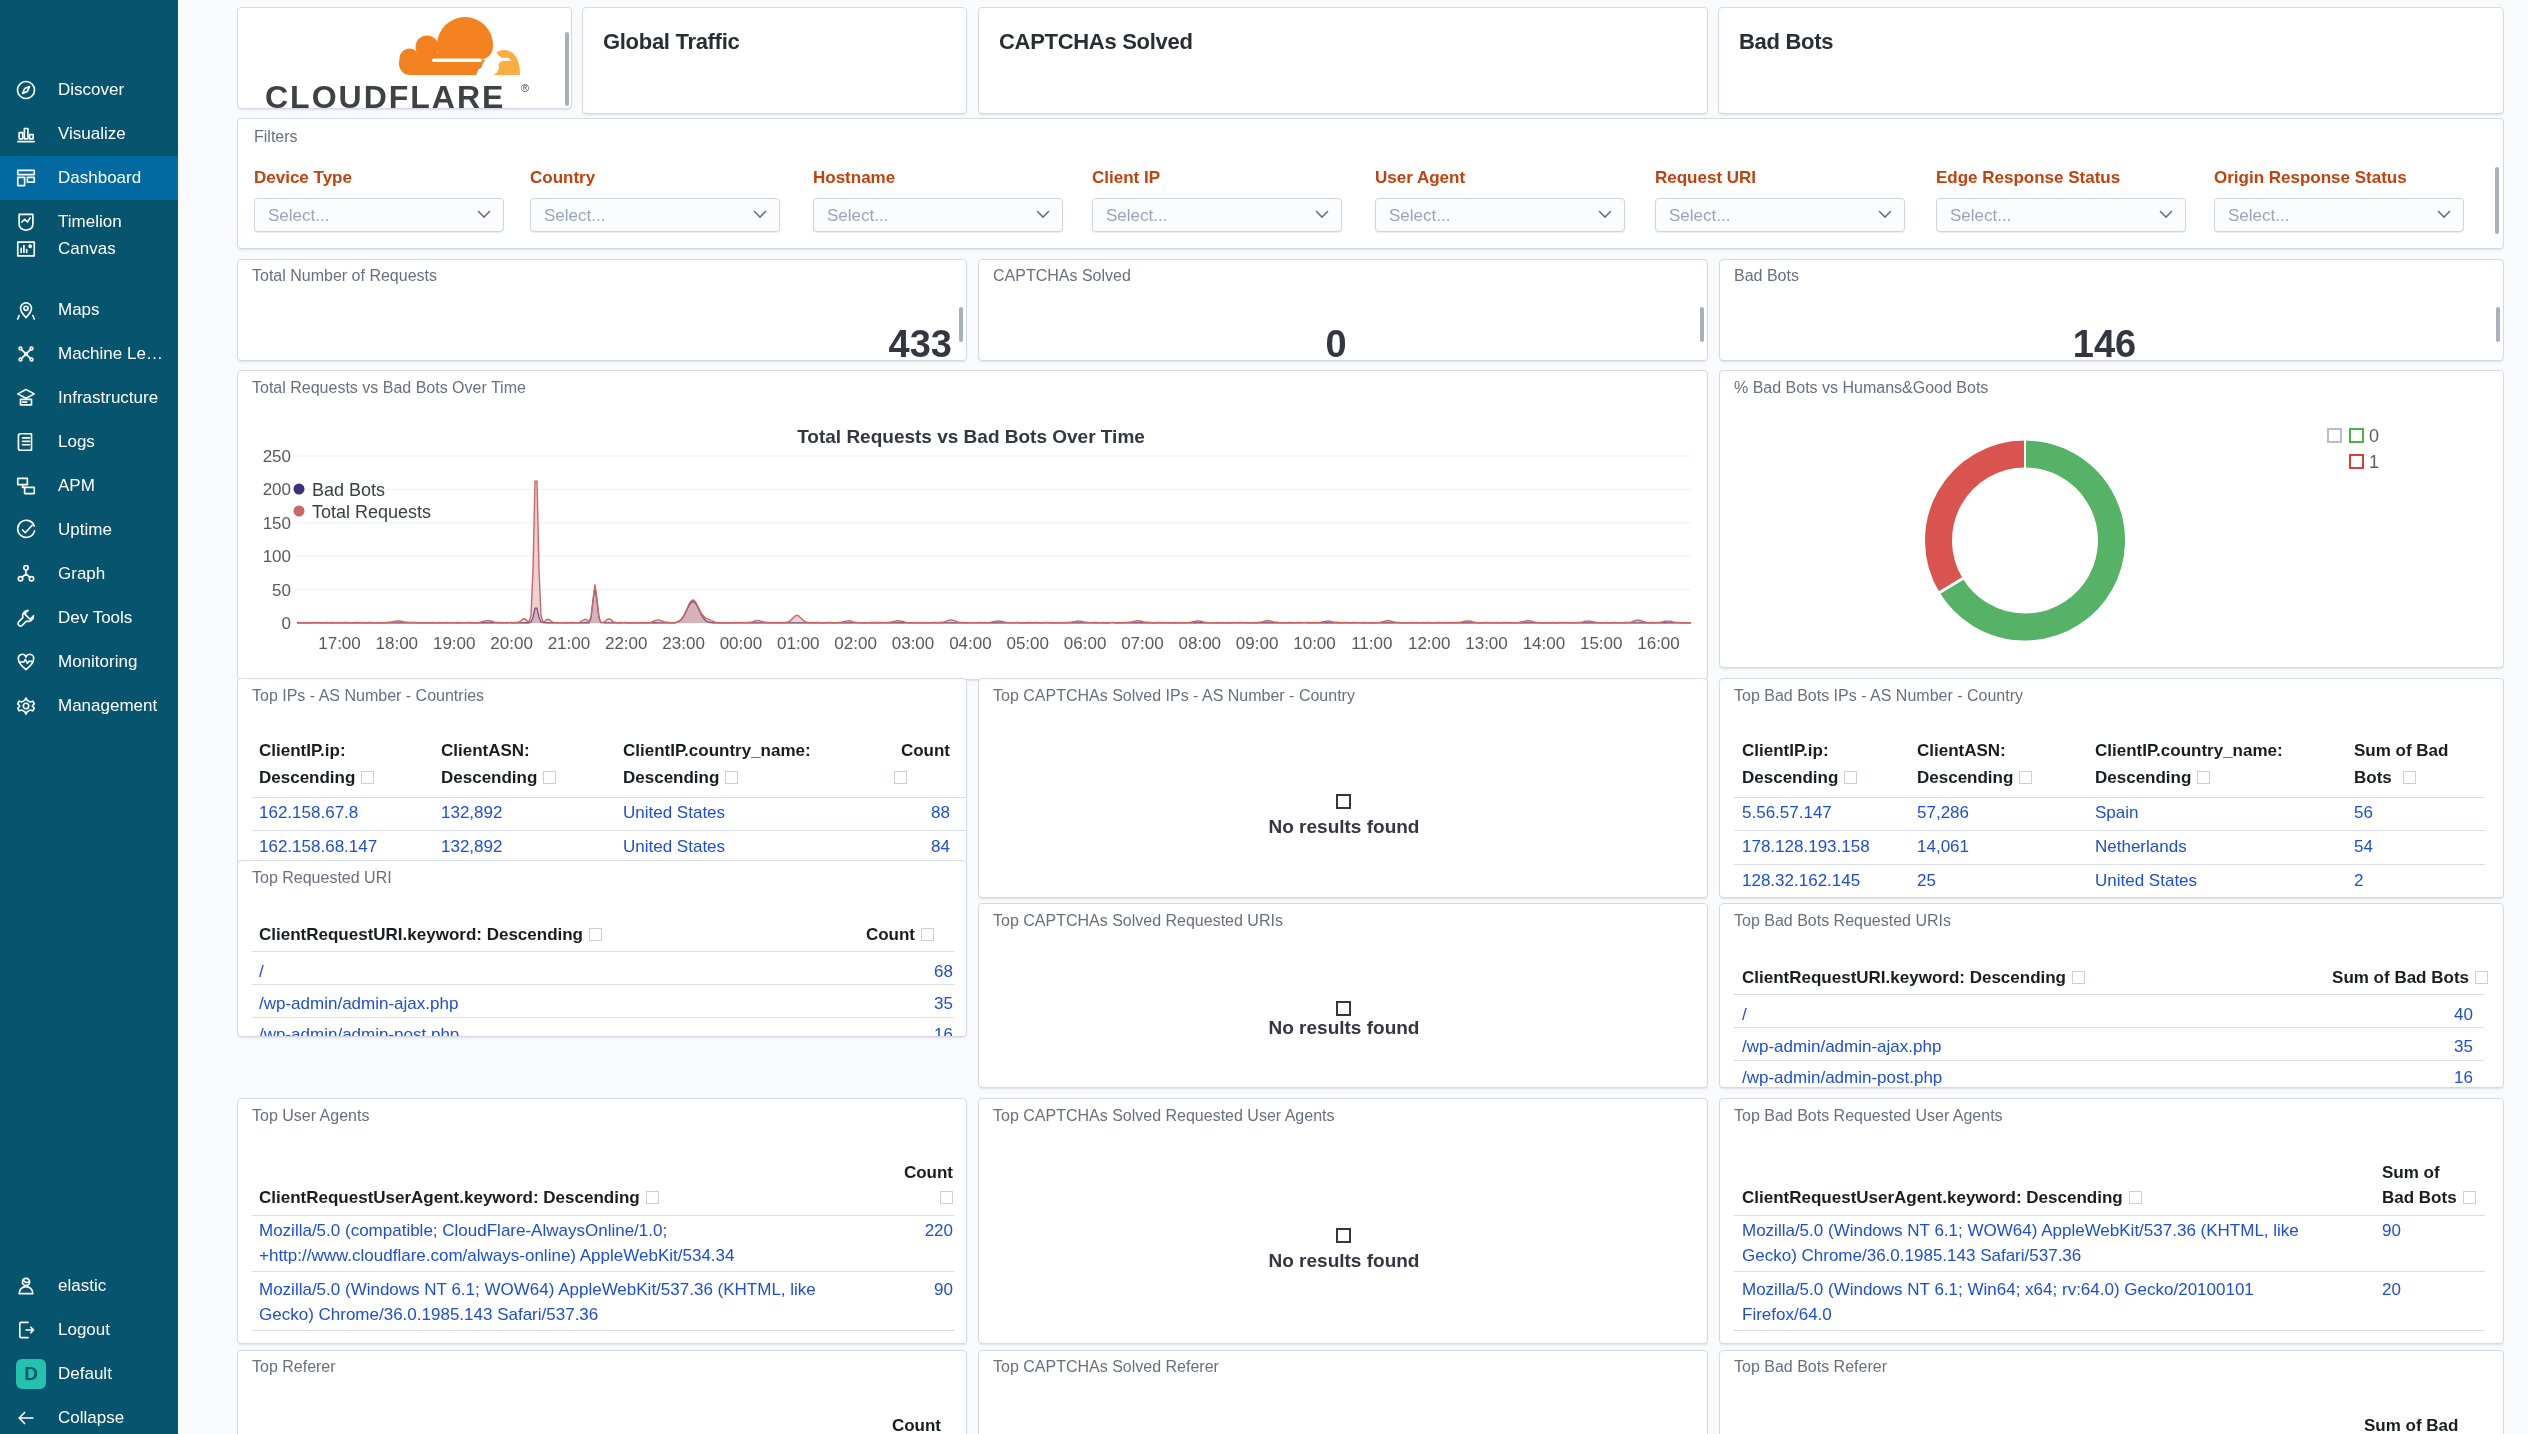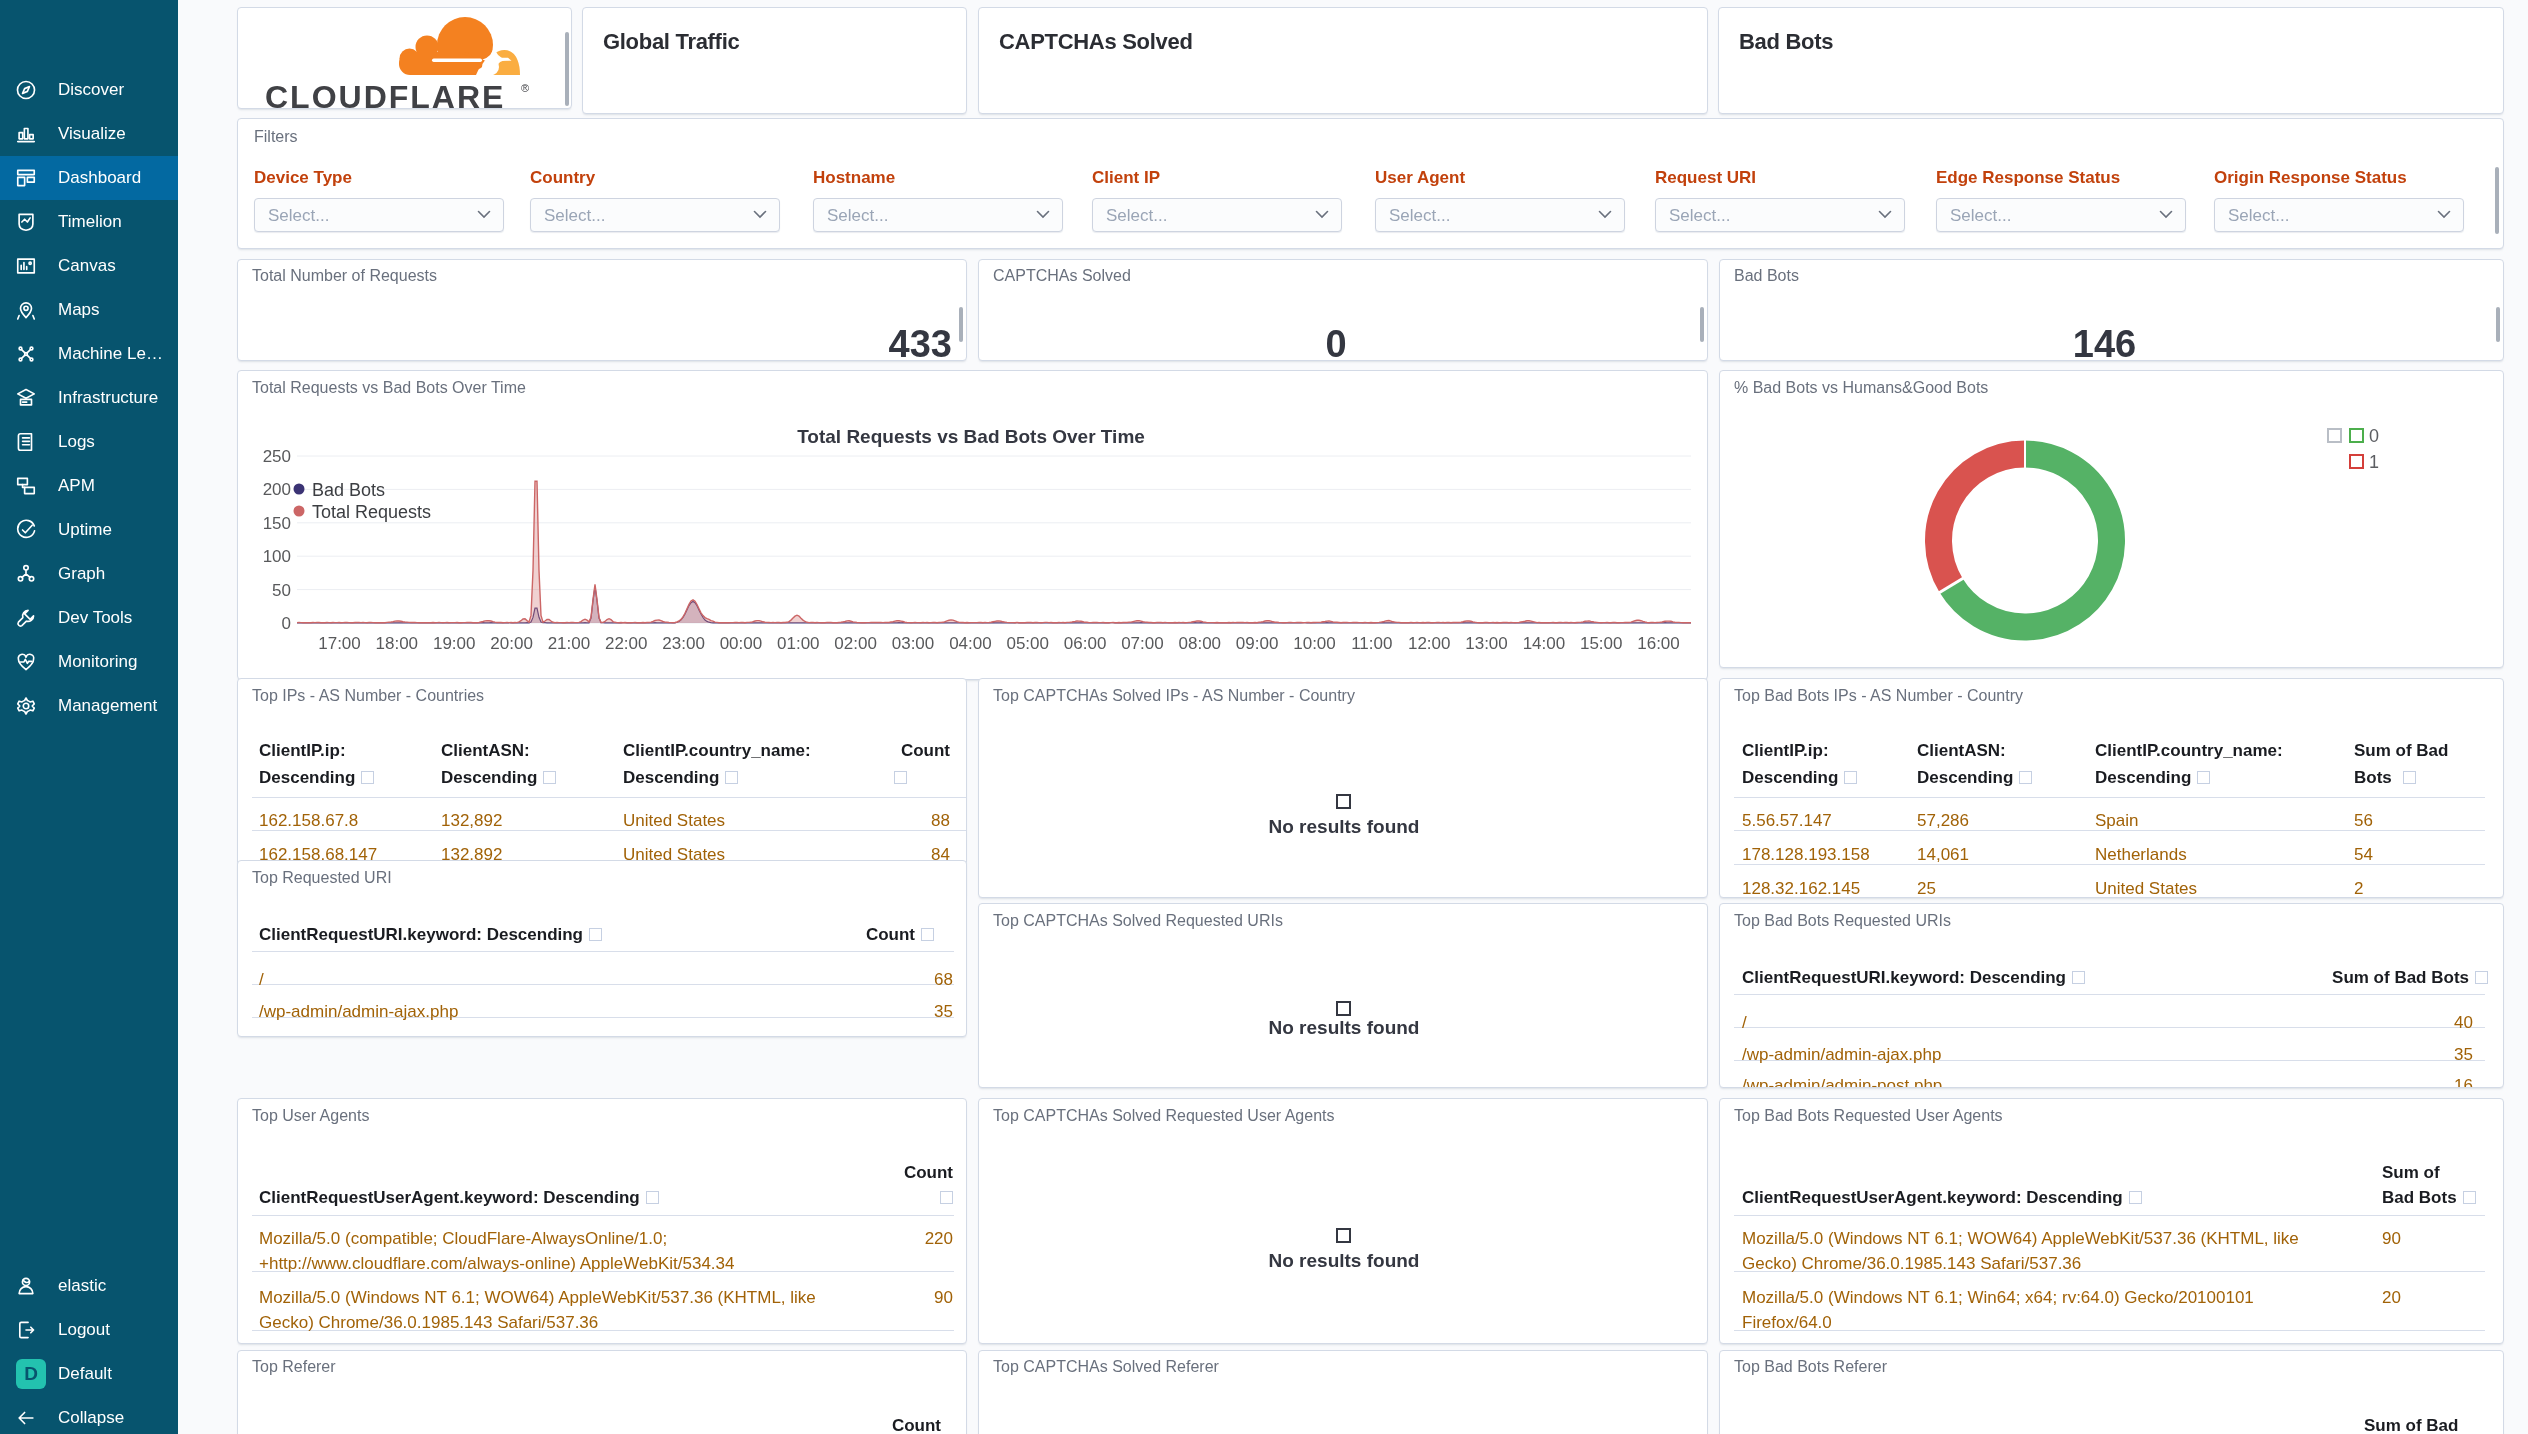--- a/index.html
+++ b/index.html
@@ -14,21 +14,21 @@
 .t { position:absolute; font-size:16px; color:#69707d; white-space:nowrap; }
 .h1 { position:absolute; font-size:22px; font-weight:bold; color:#2b2d33; letter-spacing:-0.3px; white-space:nowrap;}
 .fl { position:absolute; font-size:17px; font-weight:bold; color:#c2410c; white-space:nowrap;}
 .sel2 { position:absolute; height:34px; background:#fbfcfd; border:1px solid #ced4e0; border-radius:4px;
   box-shadow:0 1px 1px rgba(152,162,179,0.2); }
 .sel2 .ph { position:absolute; left:13px; top:7px; font-size:17px; color:#9aa5b6; }
 .sel2 svg { position:absolute; right:12px; top:11px; }
 .metric { position:absolute; font-size:38px; font-weight:bold; color:#343741; text-align:center; }
 .sbar { position:absolute; width:4px; background:#a9b0ba; border-radius:2px; }
 .th { position:absolute; font-size:17px; font-weight:bold; color:#1a1c21; white-space:nowrap;}
-.td { position:absolute; font-size:17px; color:#a16207; white-space:nowrap;margin-top:8px;}
+.td { position:absolute; font-size:17px; color:#1d4ed8; white-space:nowrap;}
 .dv { position:absolute; height:1px; background:#d8deea; }
 .cbi { display:inline-block; width:13px; height:13px; border:1px solid #c6d0e2; background:#fff; vertical-align:-1px; margin-left:6px;}
 .nr { position:absolute; text-align:center; font-size:19px; font-weight:bold; color:#343741; }
 .nrbox { position:absolute; width:15px; height:15px; border:2px solid #343741; background:#fff; }
 </style></head>
 <body>
 <div id="sb">
     <div class="nav" style="top:68px">
       <svg width="22" height="22" viewBox="0 0 16 16">
         <circle cx="8" cy="8" r="6.2" stroke="#fff" stroke-width="1.2" fill="none" stroke-linecap="round" stroke-linejoin="round"></circle>
@@ -53,21 +53,21 @@
       </svg>
       <span class="lb">Dashboard</span>
     </div>
     <div class="nav" style="top:200px">
       <svg width="22" height="22" viewBox="0 0 16 16">
         <path d="M3 2.5 h10 v7 q0 4 -5 4.5 q-5 -0.5 -5 -4.5 Z" stroke="#fff" stroke-width="1.2" fill="none" stroke-linecap="round" stroke-linejoin="round"></path>
         <path d="M5 8 l2 -2 l2 2 l2 -3" stroke="#fff" stroke-width="1.2" fill="none" stroke-linecap="round" stroke-linejoin="round"></path>
       </svg>
       <span class="lb">Timelion</span>
     </div>
-    <div class="nav" style="top:244px">
+    <div class="nav" style="top:227px">
       <svg width="22" height="22" viewBox="0 0 16 16">
         <rect x="2" y="3" width="12" height="10" stroke="#fff" stroke-width="1.2" fill="none" stroke-linecap="round" stroke-linejoin="round"></rect>
         <path d="M4.5 10.5 v-3 M6.5 10.5 v-5 M8.5 10.5 v-2" stroke="#fff" stroke-width="1.2" fill="none" stroke-linecap="round" stroke-linejoin="round"></path>
         <circle cx="11" cy="6" r="0.8" stroke="#fff" stroke-width="1.2" fill="none" stroke-linecap="round" stroke-linejoin="round"></circle>
       </svg>
       <span class="lb">Canvas</span>
     </div>
     <div class="nav" style="top:288px">
       <svg width="22" height="22" viewBox="0 0 16 16">
         <path d="M8 13.5 C5 10.5 4 9 4 6.8 A4 4 0 0 1 12 6.8 C12 9 11 10.5 8 13.5 Z" stroke="#fff" stroke-width="1.2" fill="none" stroke-linecap="round" stroke-linejoin="round"></path>

